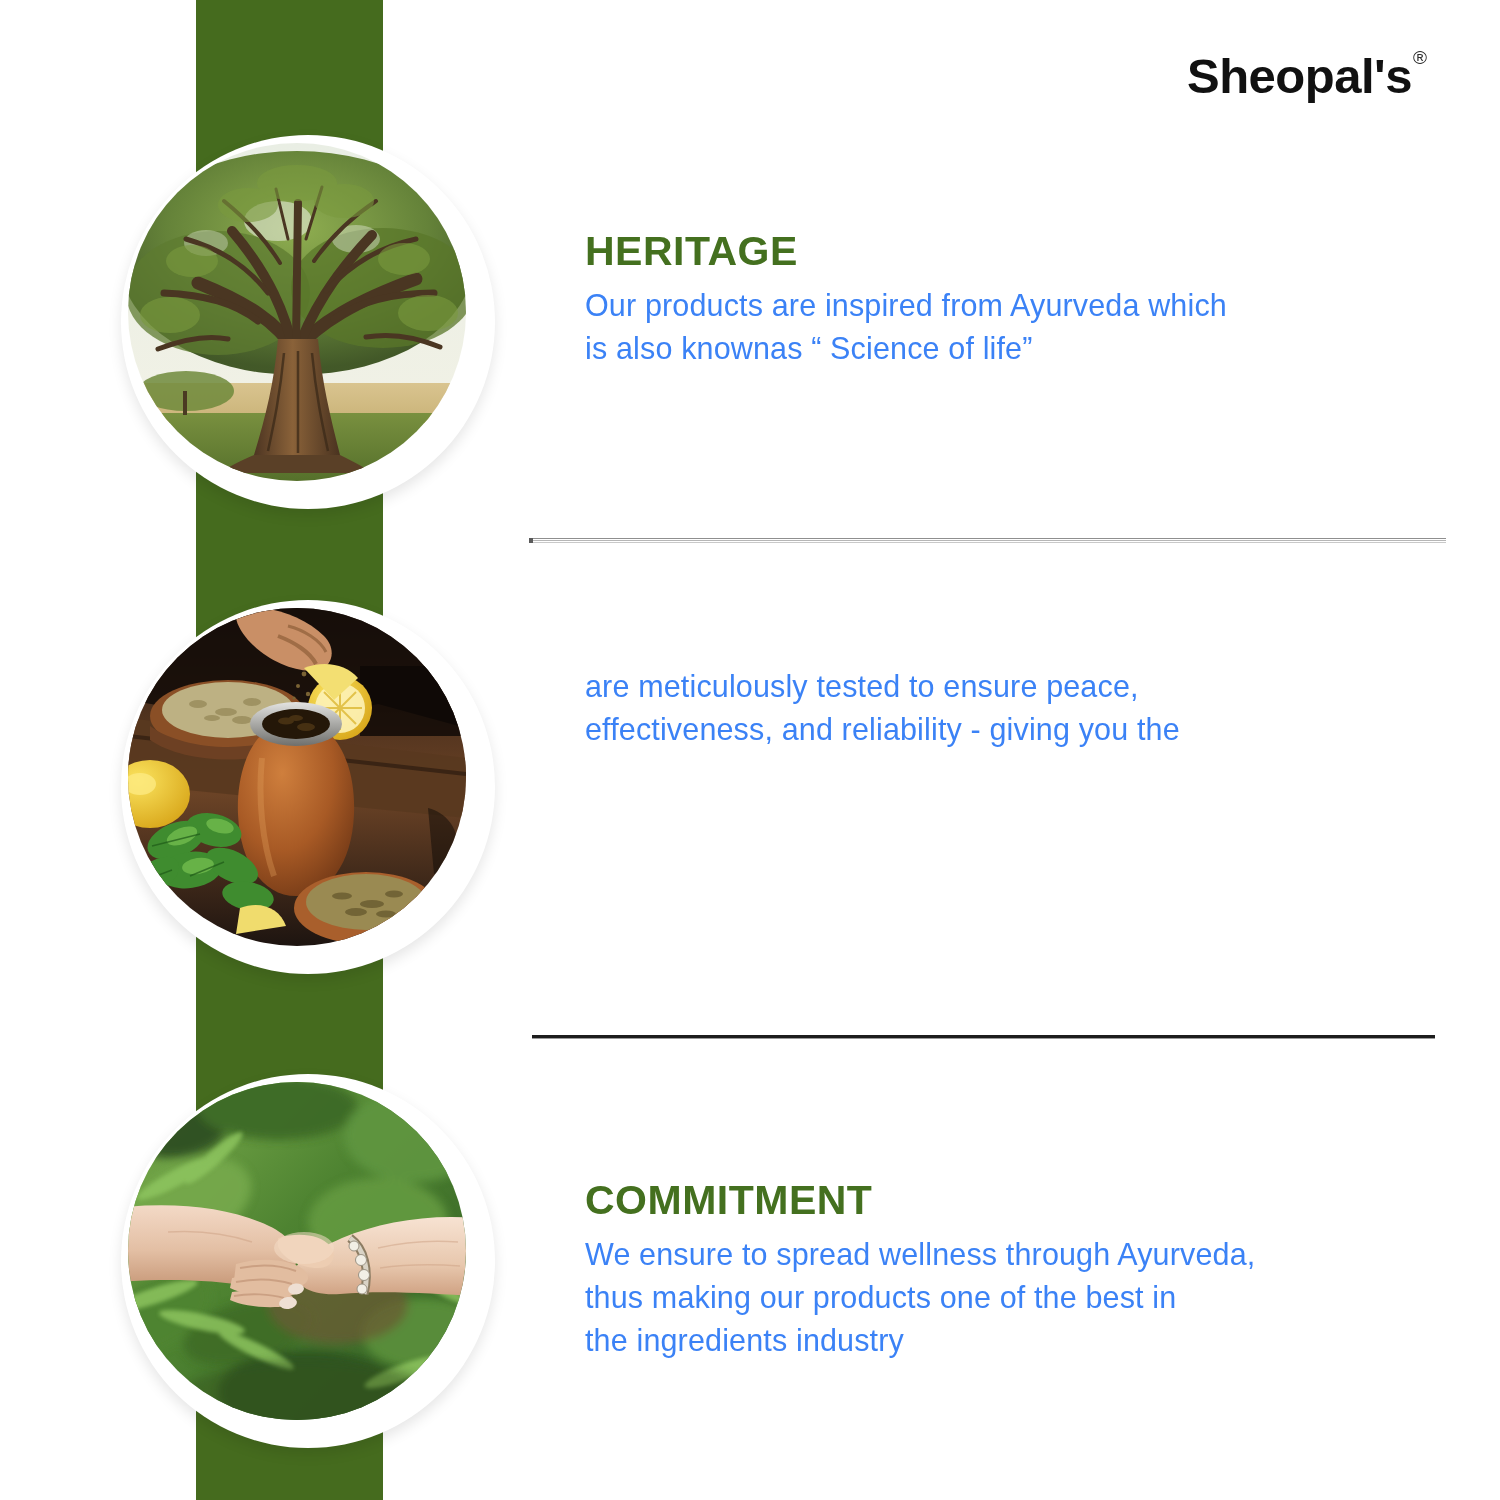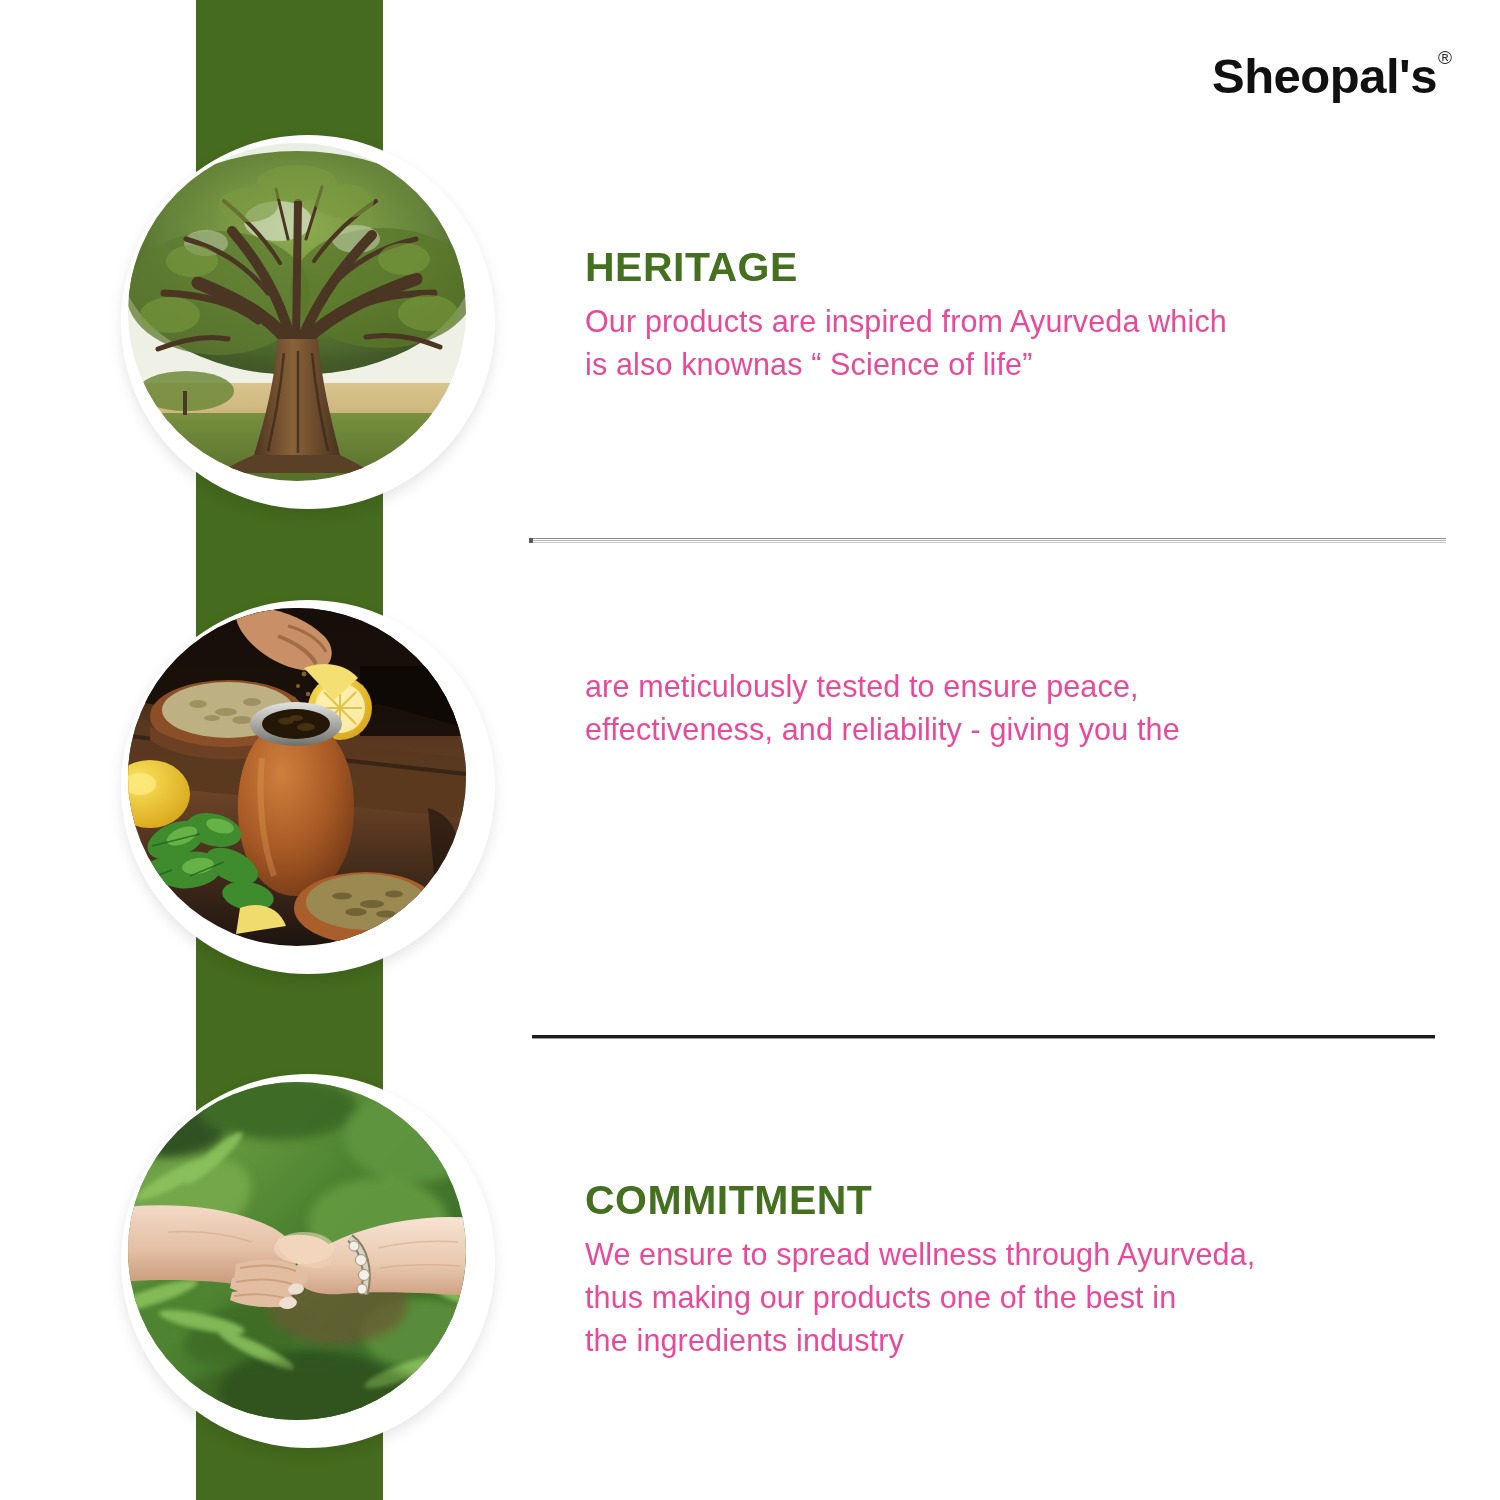--- a/index.html
+++ b/index.html
@@ -18,21 +18,21 @@
     top:0;
     width:187px;
     height:1500px;
     background:#456B1E;
     z-index:1;
   }
 
   
   .logo{
     position:absolute;
-    right:48px;
+    right:73px;
     top:52px;
     z-index:6;
     display:flex;
     align-items:flex-start;
     line-height:1;
   }
   .logo-word{
     font-family:"Liberation Sans", sans-serif;
     font-weight:700;
     font-size:49px;
@@ -78,39 +78,39 @@
   .photo svg{ display:block; width:100%; height:100%; }
 
   
   .content{
     position:absolute;
     left:585px;
     width:880px;
     z-index:4;
   }
   .block{ position:absolute; left:0; width:880px; }
-  .block.b1{ top:228px;margin-top:16px; }
+  .block.b1{ top:228px; }
   .block.b2{ top:665px; }
   .block.b3{ top:1177px; }
 
   .heading{
     font-family:"Liberation Sans", sans-serif;
     font-weight:700;
     font-size:41px;
     letter-spacing:0.5px;
     color:#44701F;
     margin-bottom:9px;
     white-space:nowrap;
   }
   .body-text{
     font-family:"Liberation Sans", sans-serif;
     font-weight:300;
     font-size:30.5px;
     line-height:1.41;
-    color:#ec4899;
+    color:#3b82f6;
     letter-spacing:0.15px;
   }
   .body-text .ln{ display:block; white-space:nowrap; }
 
   
   .divider{ position:absolute; z-index:4; }
   .divider.d1{
     left:531px; top:538px; width:915px; height:5px;
     background:linear-gradient(to bottom,
       #8f8f8f 0px, #8f8f8f 1px,

